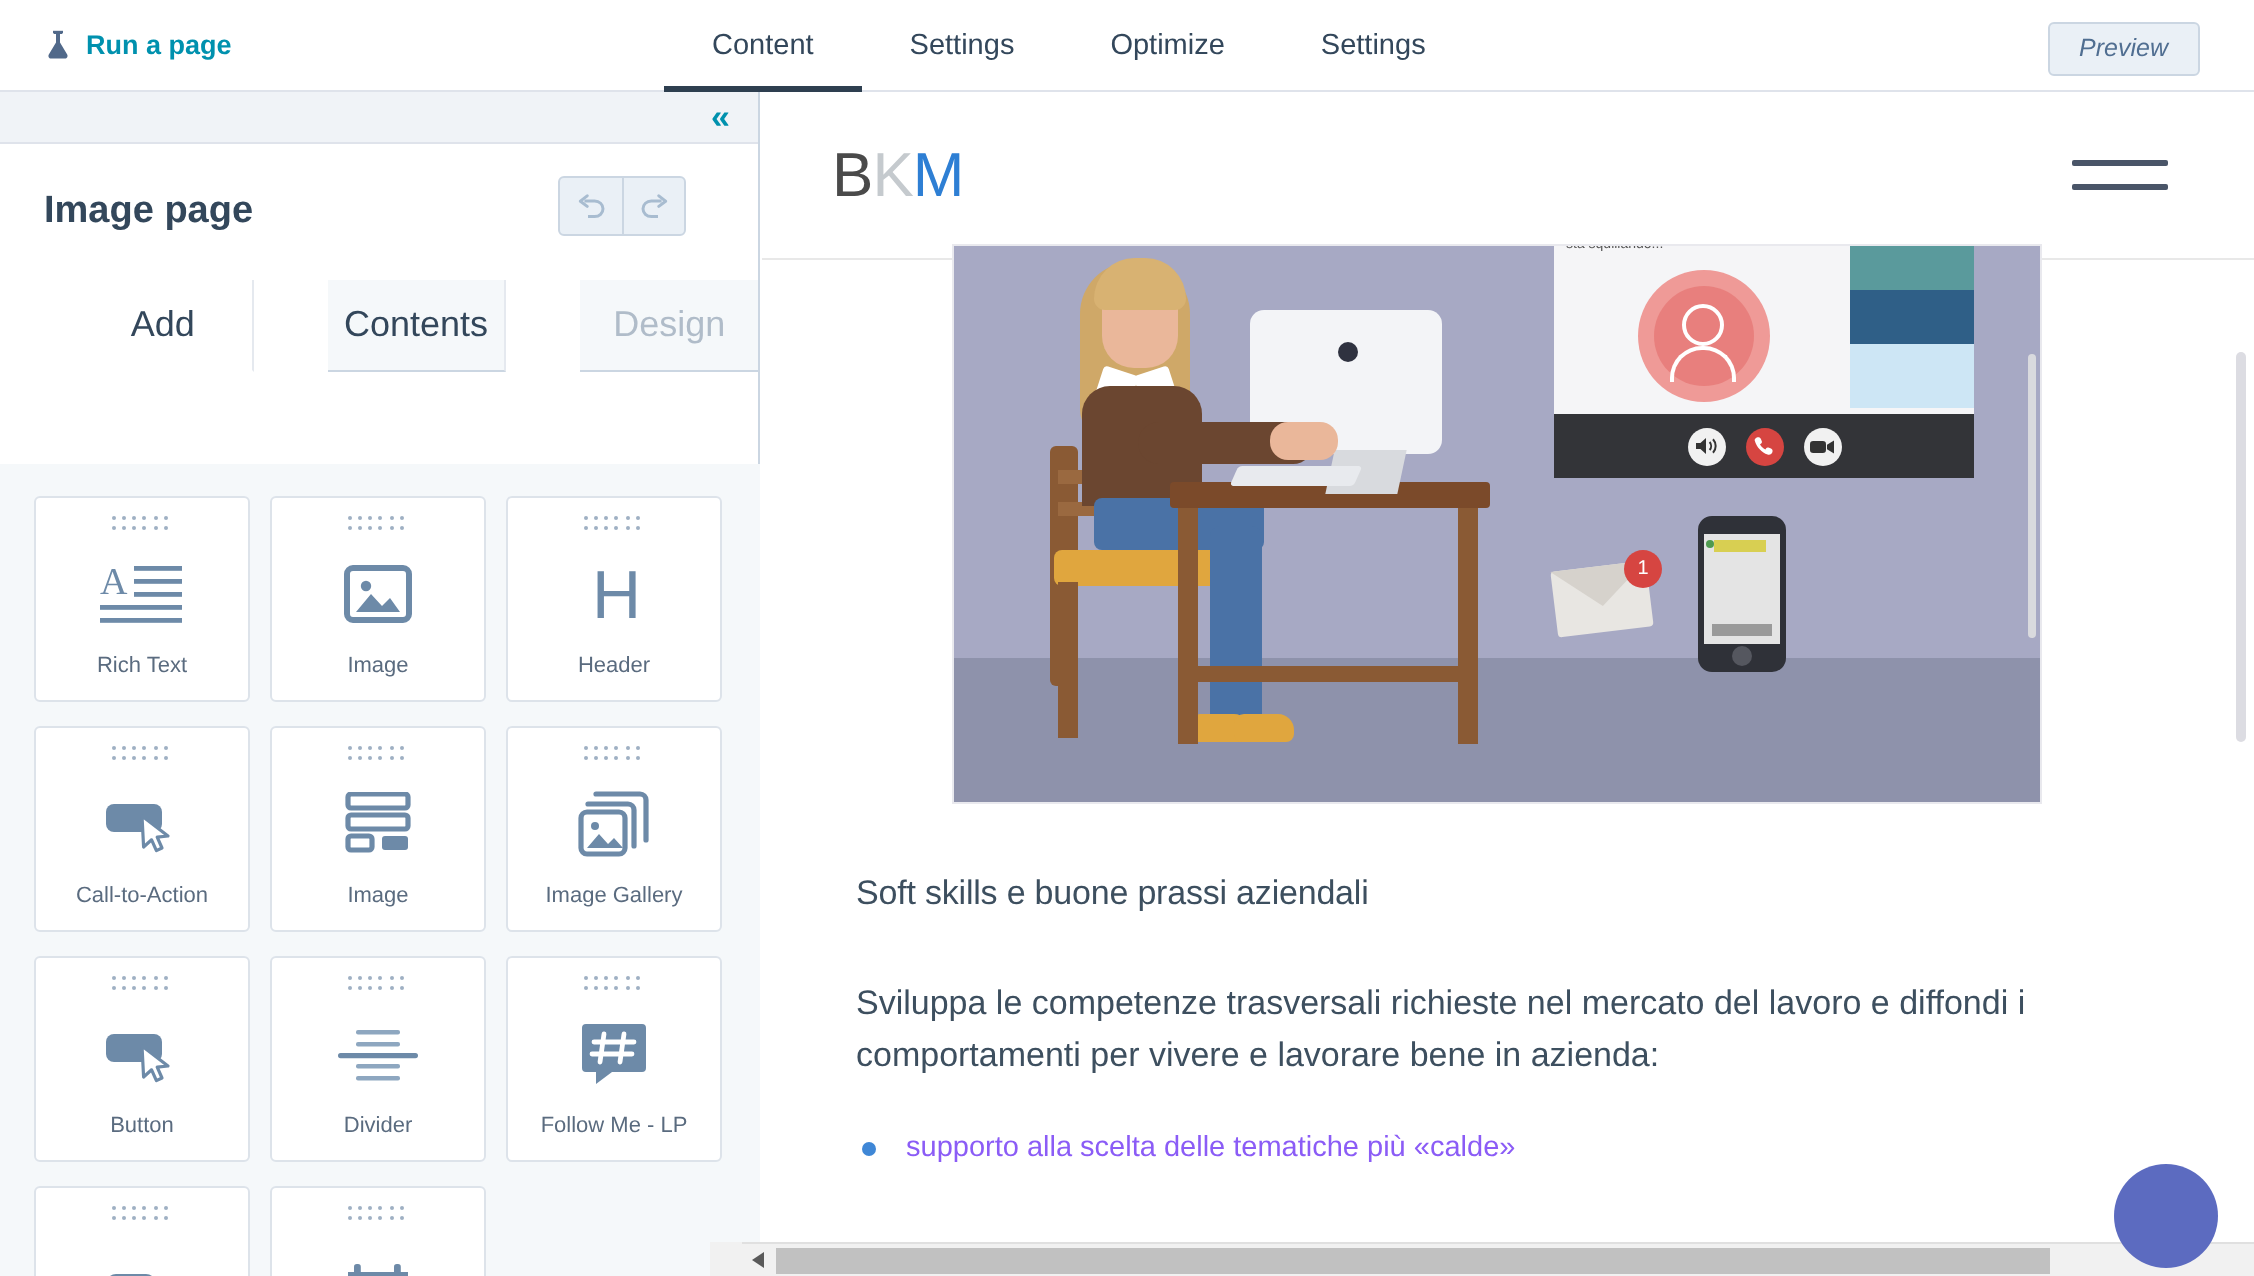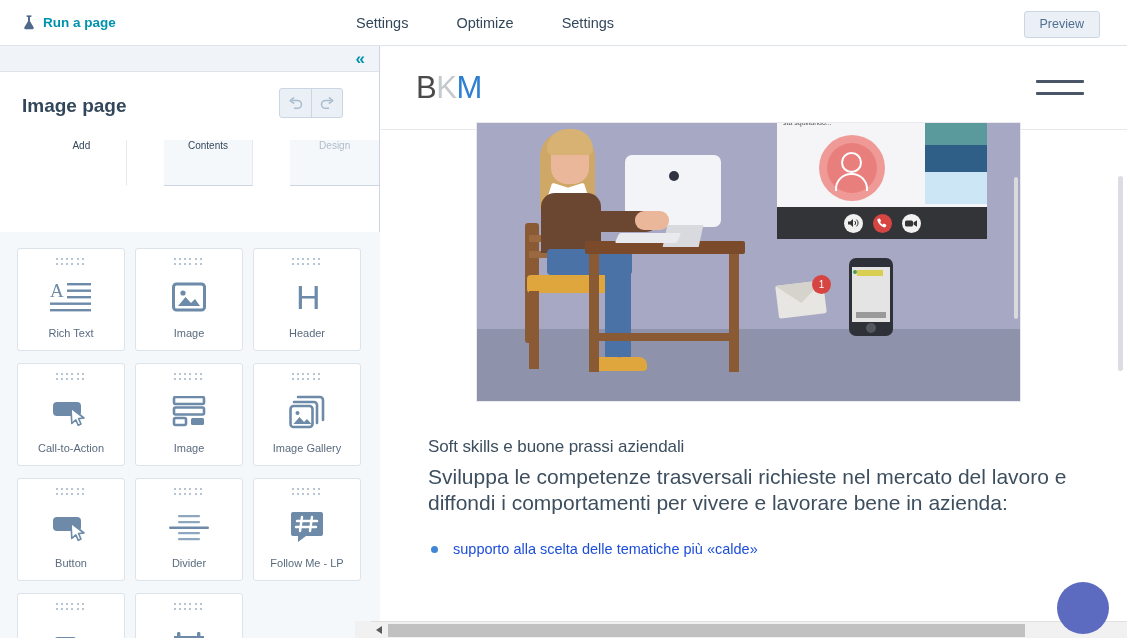--- a/index.html
+++ b/index.html
@@ -44,20 +44,21 @@
     height: 3px; background: #2e3f50;
   }
 
   .preview-btn {
     position: absolute; right: 27px; top: 11px;
     background: #eaf0f6; border: 1px solid #cbd6e2;
     color: #506e91; font-size: 12.5px;
     border-radius: 3px;
     padding: 5px 15px 6px;
     cursor: pointer;
+    font-style: italic;
   }
 
   
   .sidebar {
     position: absolute; top: 46px; left: 0;
     width: 380px; height: 592px;
     background: #ffffff;
     border-right: 1px solid #cbd6e2;
   }
   .sidebar-strip {
@@ -85,22 +86,22 @@
   }
   .ur-btn {
     width: 31px; height: 28px;
     display: flex; align-items: center; justify-content: center;
     cursor: pointer;
   }
   .ur-btn + .ur-btn { border-left: 1px solid #cbd6e2; }
 
   .sub-tabs { display: flex; height: 46px; }
   .sub-tab {
-    flex: 1; display: flex; align-items: flex-start; justify-content: center;
-    font-size: 10px; color: #33475b;
+    flex: 1; display: flex; align-items: center; justify-content: center;
+    font-size: 18px; color: #33475b;
     border-bottom: 1px solid #cbd6e2;
     border-right: 1px solid #e5e9ef;
     background: #f5f8fa; cursor: pointer; margin-left: 37px;
   }
   .sub-tab.active { background: #ffffff; border-bottom-color: transparent; }
   .sub-tab.disabled { color: #b0bcc9; background: #f5f8fa; cursor: default; }
   .sub-tab:last-child { border-right: none; }
 
   .modules-wrap {
     position: absolute; top: 186px; left: 0;
@@ -267,26 +268,26 @@
   
   .illus-sb { position: absolute; right: 2px; top: 54px; width: 4px; height: 142px; background: #d9dade; border-radius: 2px; }
 
   
   .content-text { position: absolute; left: 47px; top: 300px; width: 640px; }
   .headline {
     font-size: 17px; color: #3d4f5f; font-weight: normal;
     line-height: 34px; letter-spacing: -0.1px;
   }
   .para {
-    font-size: 21px; color: #3d4f5f;
+    margin-top: 25px; font-size: 17px; color: #3d4f5f;
     line-height: 26px;
   }
   .bullets { margin-top: 22px; list-style: none; }
   .bullets li {
-    font-size: 14.5px; color: #1d4ed8;
+    font-size: 14.5px; color: #8b5cf6;
     line-height: 22px; position: relative; padding-left: 25px;
   }
   .bullets li::before {
     content: ""; position: absolute; left: 3px; top: 8px;
     width: 7px; height: 7px; border-radius: 50%; background: #3f87d6;
   }
 
   
   .pv-scroll {
     position: absolute; right: 4px; top: 130px;
@@ -329,20 +330,23 @@
 <div class="topbar">
   <div class="run-test">
     <svg class="flask-icon" viewBox="0 0 14 15">
       <path d="M5 1h4v1H8v4.2l3.6 6.1c.5.9-.1 2-1.1 2H3.5c-1 0-1.6-1.1-1.1-2L6 6.2V2H5V1z" fill="#51698a"></path>
       <rect x="4.5" y="0.4" width="5" height="1.3" fill="#51698a"></rect>
     </svg>
     <span>Run a page</span>
   </div>
 
   <div class="top-tabs">
+    <div class="top-tab active">
+      <span>Content</span>
+    </div>
     <div class="top-tab">
       <span>Settings</span>
     </div>
     <div class="top-tab">
       <span>Optimize</span>
     </div>
     <div class="top-tab">
       <span>Settings</span>
     </div>
   </div>

